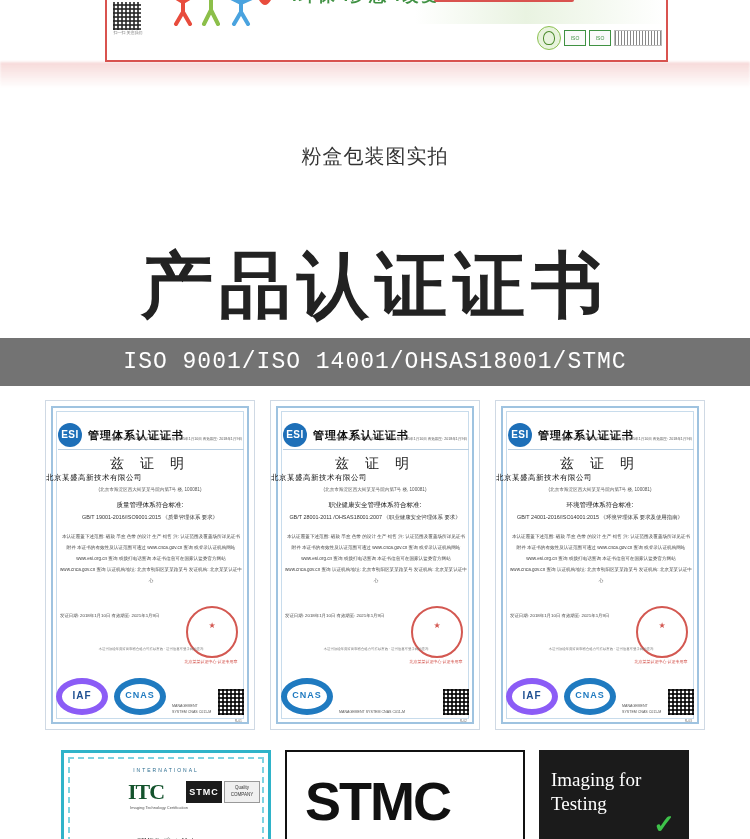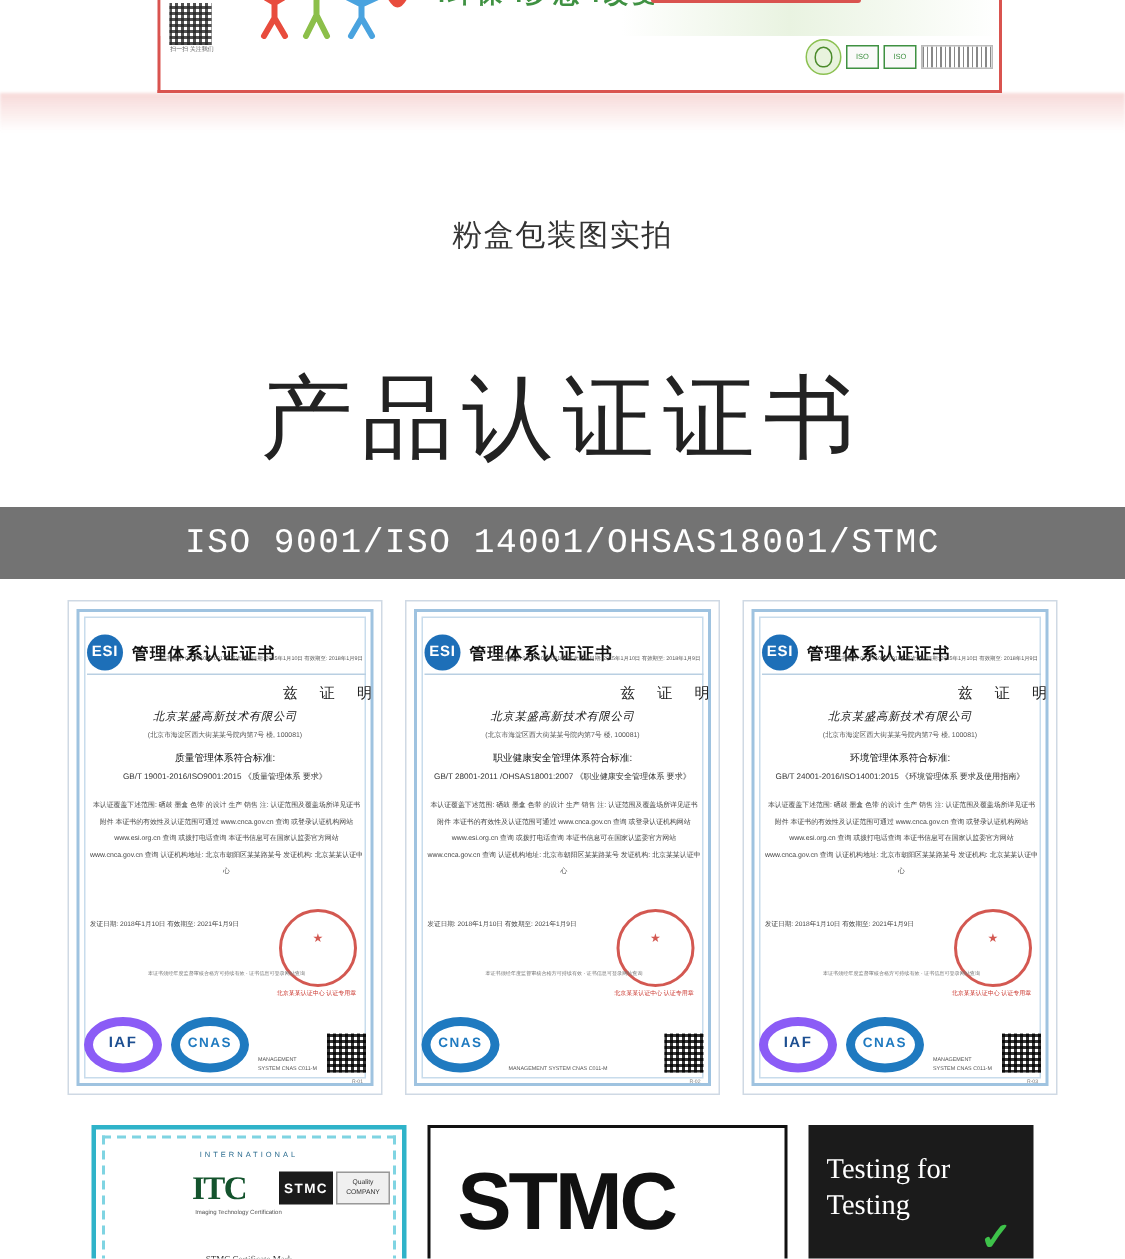--- a/index.html
+++ b/index.html
@@ -136,22 +136,22 @@
     color: #333;
     letter-spacing: 1px;
   }
 
   
   .big-title {
     position: absolute;
     left: 0; right: 0;
     top: 238px;
     text-align: center;
-    font-size: 61px;
-    font-weight: normal;
+    font-size: 72px;
+    font-weight: bold;
     color: #222;
     letter-spacing: 6px;
     font-family: "Liberation Serif", serif;
   }
 
   
   .green-bar {
     position: absolute;
     left: 0; top: 338px;
     width: 750px; height: 48px;
@@ -219,41 +219,40 @@
     letter-spacing: 1px;
   }
   .cert-head-rule {
     position:absolute;
     left:12px; right:10px; top:48px;
     height:1px; background:#b9cfe2;
   }
   .cert-sub {
     position: absolute;
     left: 0; right: 0; top: 54px;
-    text-align: right;
-    font-size: 10px;
+    text-align: center;
+    font-size: 14px;
     color: #222;
     letter-spacing: 6px;
   }
   .cert-meta {
     position: absolute;
     right: 12px; top: 36px;
     font-size: 3.6px;
     color: #555;
     text-align: right;
     line-height: 1.5;
   }
   .cert-company {
     position: absolute;
     left: 0; right: 0; top: 72px;
-    text-align: center;
+    text-align: left;
     font-size: 7.5px;
     color: #111;
     letter-spacing: .5px;
-    font-style: italic;
   }
   .cert-addr {
     position: absolute;
     left: 0; right: 0; top: 86px;
     text-align: center;
     font-size: 4.6px;
     color: #555;
   }
   .cert-scope {
     position: absolute;
@@ -652,18 +651,18 @@
     <div class="quality-badge">Quality
 COMPANY</div>
     <div class="itc-caption">STMC Certificate Mark</div>
   </div>
 
   <div class="stmc-big">
     <div class="word">STMC</div>
   </div>
 
   <div class="testing-box">
-    <div class="t1">Testing for</div>
+    <div class="t1">Imaging for</div>
     <div class="t1">Testing</div>
     <div class="check">✓</div>
   </div>
 
 </div>
 
 </body></html>

